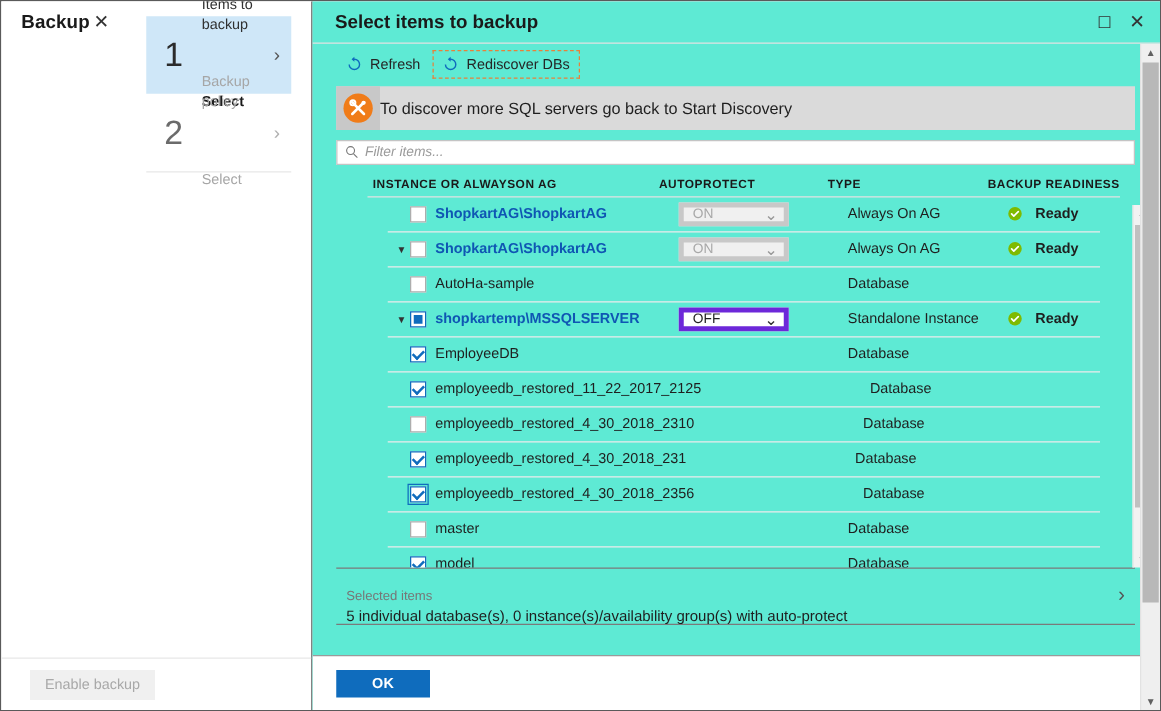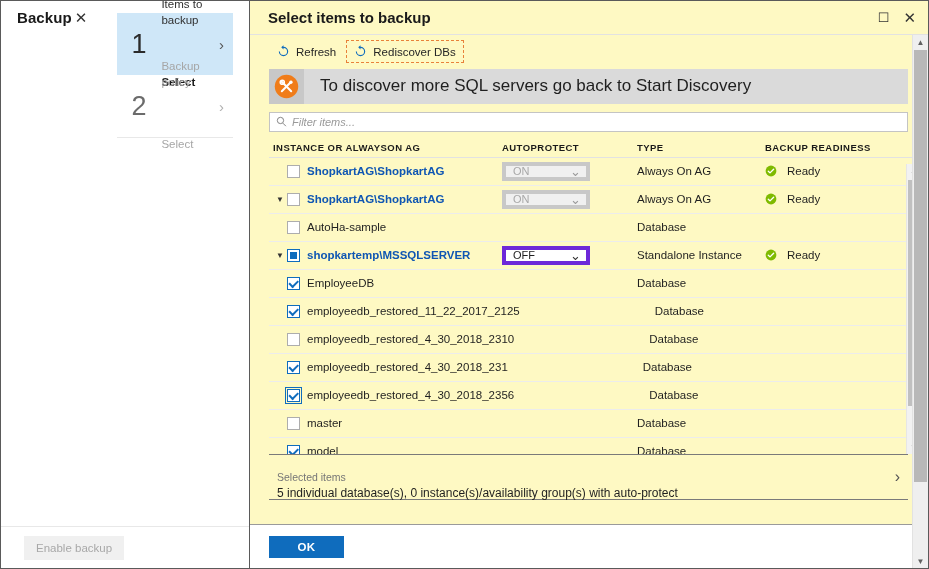--- a/index.html
+++ b/index.html
@@ -95,21 +95,21 @@
     font-family: inherit;
     padding: 6px 12px;
     cursor: default;
   }
 
   
   #right-blade {
     flex: 1;
     height: 100%;
     position: relative;
-    background: #fef9c3;
+    background: #5eead4;
     display: flex;
     flex-direction: column;
     overflow: hidden;
   }
   .rb-header {
     height: 33px;
     display: flex;
     align-items: center;
     padding: 0 9px 0 18px;
     flex: 0 0 auto;
@@ -147,21 +147,21 @@
     align-items: center;
     margin: 0 20px 0 19px;
     flex: 0 0 auto;
   }
   .info-ico-wrap {
     width: 35px; height: 35px;
     display:flex; align-items:center; justify-content:center;
     background: #c8c8c8;
     flex: 0 0 35px;
   }
-  .info-text { font-size: 17px; color: #1f1f1f; padding-left: 16px; }
+  .info-text { font-size: 13px; color: #1f1f1f; }
 
   
   #filter-wrap { margin: 8px 20px 0 19px; flex: 0 0 auto; }
   #filter-box {
     height: 20px;
     border: 1px solid #c4c4c4;
     display: flex; align-items: center;
     padding: 0 6px;
     background: #fff;
   }
@@ -174,20 +174,21 @@
   }
   #filter-input::placeholder { color: #9a9a9a; font-style: italic; }
 
   
   #table-wrap {
     margin: 0 7px 0 19px;
     flex: 1 1 auto;
     display: flex; flex-direction: column;
     min-height: 0;
     position: relative;
+    align-items: center;
   }
   #thead {
     display: flex; align-items: center;
     height: 26px;
     border-bottom: 1px solid #e2e2e2;
     padding-top: 6px;
     flex: 0 0 auto;
   }
   .th {
     font-size: 9.5px; font-weight: bold; color: #1a1a1a;
@@ -258,21 +259,21 @@
     padding: 0 5px 0 7px;
     font-size: 11px; color: #1f1f1f;
     background: #fff; cursor: pointer;
   }
   .sel.disabled { background: #f0f0f0; color: #a8a8a8; border-color: #c8c8c8; cursor: default;}
   .sel .sv { flex: 1; }
   .sel .sc { font-size: 9px; color: #333; }
   .sel.disabled .sc { color: #9a9a9a; }
 
   .type-text { font-size: 11.5px; color: #1f1f1f; }
-  .ready-wrap { display: flex; align-items: center; gap: 10px; }
+  .ready-wrap { display: flex; align-items: center; gap: 10px; font-weight: bold; }
   .ready-ico { width: 12px; height: 12px; }
   .ready-text { font-size: 11.5px; color: #1f1f1f; }
 
   
   #inner-sb {
     position: absolute;
     right: 0; top: 32px; bottom: 0;
     width: 15px;
     background: #f2f2f2;
     border-left: 1px solid #e6e6e6;

